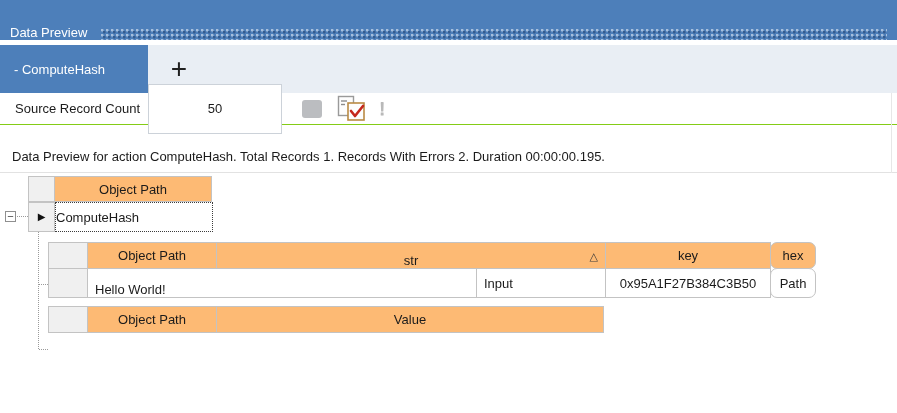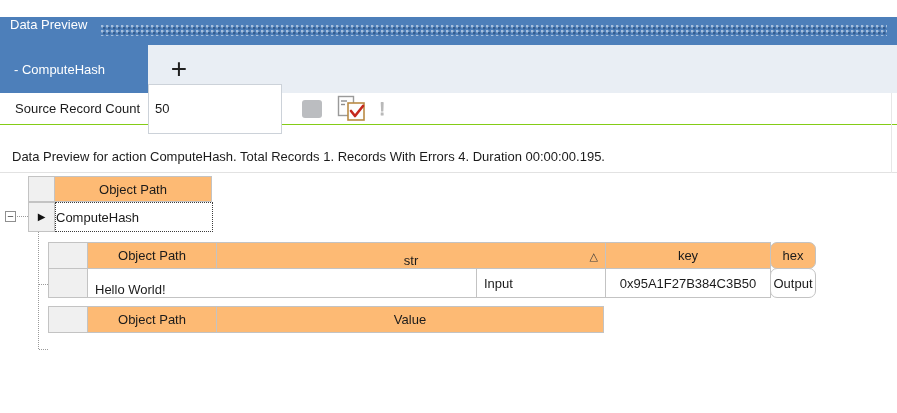--- a/index.html
+++ b/index.html
@@ -5,22 +5,22 @@
   html,body{margin:0;padding:0;}
   body{
     width:897px;height:413px;overflow:hidden;background:#fff;
     font-family:"Liberation Sans","DejaVu Sans",sans-serif;
     font-size:13px;color:#1b1b1b;position:relative;
   }
   .abs{position:absolute;}
 
   
   #titlebar{
-    top:17px;left:0;right:0;height:40px;background:#4d7fba;
-    display:flex;align-items:flex-start;padding:0 10px;box-sizing:border-box;
+    top:0;left:0;right:0;height:40px;background:#4d7fba;
+    display:flex;align-items:flex-end;padding:0 10px;box-sizing:border-box;
   }
   #titlebar .title{color:#fff;font-size:13px;white-space:nowrap;}
   #titlebar .grip{
     flex:1;height:11px;margin-left:14px;margin-top:8px;
     background-image:
       radial-gradient(circle at 1.2px 1.2px, rgba(255,255,255,0.50) 1px, transparent 1.7px),
       radial-gradient(circle at 1.2px 1.2px, rgba(24,52,94,0.45) 1px, transparent 1.7px);
     background-size:5px 5px,5px 5px;
     background-position:0 0,2px 2px;
   }
@@ -39,21 +39,21 @@
   }
 
   
   #toolbar{
     top:93px;left:0;right:0;height:32px;display:flex;align-items:center;
     padding-left:15px;box-sizing:border-box;border-bottom:1px solid #84cc16;background:#fff;
   }
   #toolbar label{margin-right:8px;}
   #src-count{
     width:120px;height:24px;border:1px solid #ccd2d9;padding:12px 6px;
-    font-family:inherit;font-size:13px;color:#1b1b1b;outline:none;
+    font-family:inherit;font-size:13px;color:#1b1b1b;outline:none;text-align:center;
   }
   .tool-square{
     width:20px;height:18px;border-radius:3px;background:#bbbdc0;margin-left:20px;
   }
   .tool-validate{margin-left:15px;width:30px;height:27px;}
   .tool-warn{
     margin-left:12px;font-size:19px;font-weight:700;color:#b9b9b9;
     text-shadow:0 1px 0 #d9d9d9;line-height:1;
   }
 
@@ -150,21 +150,21 @@
   <svg class="tool-validate" viewBox="0 0 30 27">
     <rect x="1.5" y="1.5" width="15" height="19" fill="#fdfdfd" stroke="#9a9a9a" stroke-width="1.4"></rect>
     <line x1="4" y1="6" x2="10" y2="6" stroke="#8c8c8c" stroke-width="1.4"></line>
     <line x1="4" y1="9.5" x2="8" y2="9.5" stroke="#8c8c8c" stroke-width="1.4"></line>
     <rect x="11" y="8" width="16" height="17" fill="#fdfdfd" stroke="#b98a44" stroke-width="1.6"></rect>
     <path d="M14 16 l4 5 l8 -10" fill="none" stroke="#c5271c" stroke-width="2.6" stroke-linecap="round" stroke-linejoin="round"></path>
   </svg>
   <div class="tool-warn">!</div>
 </div>
 
-<div class="abs" id="summary">Data Preview for action ComputeHash. Total Records 1. Records With Errors 4. Duration 00:00:00.195.</div>
+<div class="abs" id="summary">Data Preview for action ComputeHash. Total Records 1. Records With Errors 2. Duration 00:00:00.195.</div>
 
 <div class="abs" id="panel-edge"></div>
 
 <div class="abs" id="grid">
 
   <div class="abs row" id="root-header">
     <div class="cell hdr ind c-ind"></div>
     <div class="cell hdr c-oph">Object Path</div>
   </div>
 
@@ -193,21 +193,21 @@
     </div>
     <div class="cell hdr n-key nh">key</div>
     <div class="cell hdr n-hex nh">hex</div>
   </div>
 
   <div class="abs row nested datarow" id="t-input-row">
     <div class="cell ind n-ind nd"></div>
     <div class="cell n-str nd left-pad">Hello World!</div>
     <div class="cell n-oph nd left-pad">Input</div>
     <div class="cell n-key nd center">0x95A1F27B384C3B50</div>
-    <div class="cell n-hex nd center">Output</div>
+    <div class="cell n-hex nd center">Path</div>
   </div>
 
   <div class="abs row nested" id="t-output-header">
     <div class="cell hdr ind n-ind nh"></div>
     <div class="cell hdr n-oph nh">Object Path</div>
     <div class="cell hdr n-val nh">Value</div>
   </div>
 
 
 </div>

